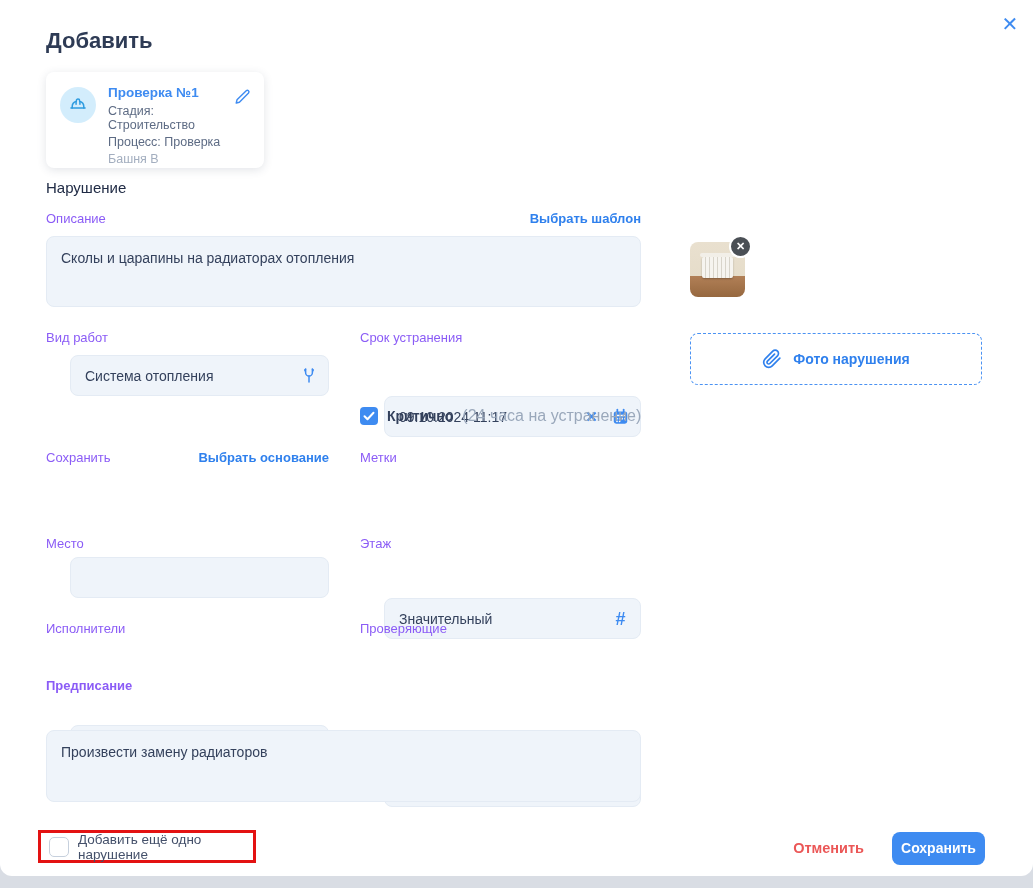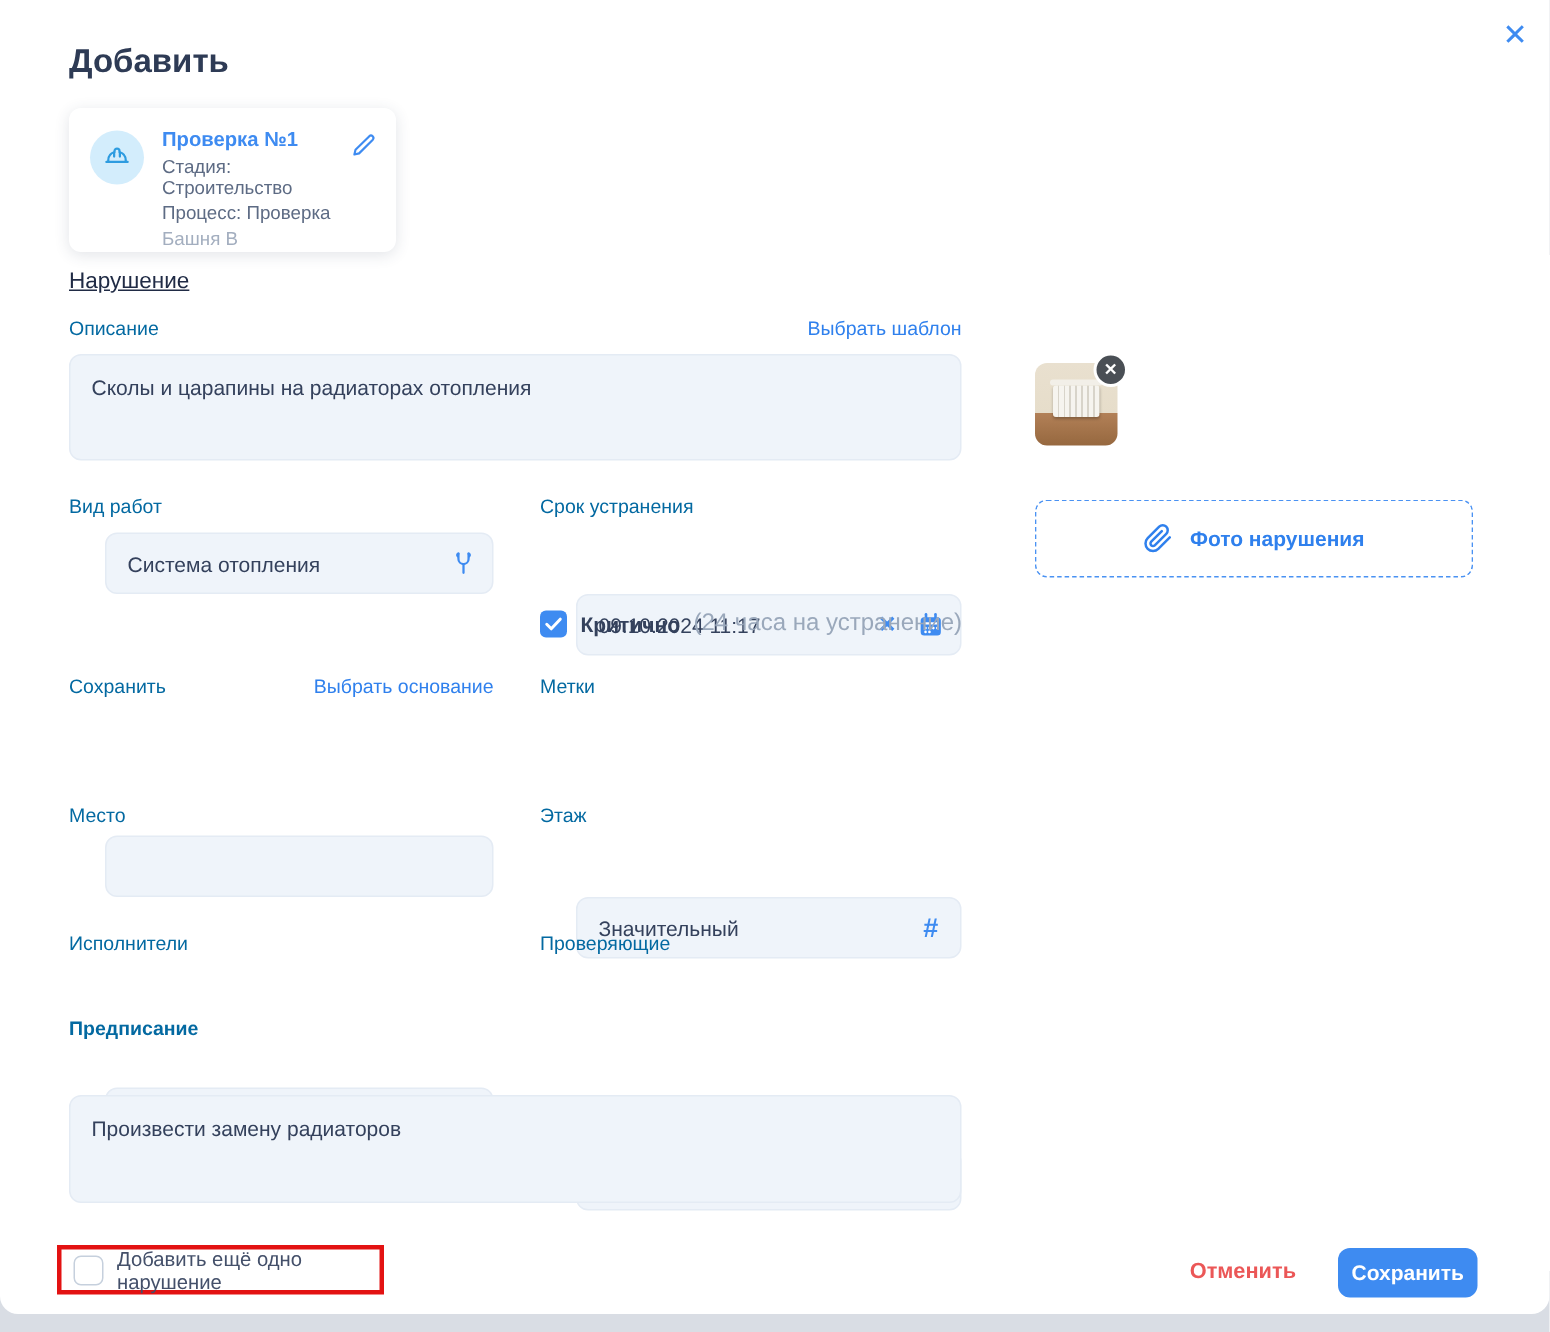--- a/index.html
+++ b/index.html
@@ -27,24 +27,24 @@
     box-shadow:0 2px 10px rgba(47,62,89,.14); }
   .card-avatar { position:absolute; left:14px; top:15px; width:36px; height:36px; border-radius:50%;
     background:#d3edfc; display:flex; align-items:center; justify-content:center; }
   .card-text { position:absolute; left:62px; top:13px; width:125px; }
   .card-name { font-size:13.5px; font-weight:600; color:#3e8bf1; margin-bottom:4px; cursor:pointer; }
   .card-line { font-size:12.5px; color:#5d6b84; margin-bottom:3px; }
   .card-line.muted { color:#a3aebf; }
   .card-edit { position:absolute; right:12px; top:16px; width:18px; height:18px; cursor:pointer; }
 
   
-  .section-heading { left:46px; top:179px; font-size:15px; font-weight:500; color:#202b45;text-decoration:underline; }
-
-  .field-label { font-size:13px; color:#0369a1; }
-  .link { font-size:13px; font-weight:400; color:#2f80ed; cursor:pointer; text-decoration:none; }
+  .section-heading { left:46px; top:179px; font-size:15px; font-weight:500; color:#202b45; }
+
+  .field-label { font-size:13px; color:#8b5cf6; }
+  .link { font-size:13px; font-weight:700; color:#2f80ed; cursor:pointer; text-decoration:none; }
 
   .label-row { display:flex; justify-content:space-between; align-items:baseline; }
 
   .box {
     background:#eff4fa; border:1px solid #e4ebf4; border-radius:8px;
     font-size:14px; color:#34415c;
   }
   textarea.box {
     display:block; resize:none; outline:none; padding:12px 14px; width:100%; height:100%;
     font-family:"Liberation Sans", sans-serif; line-height:1.35;

